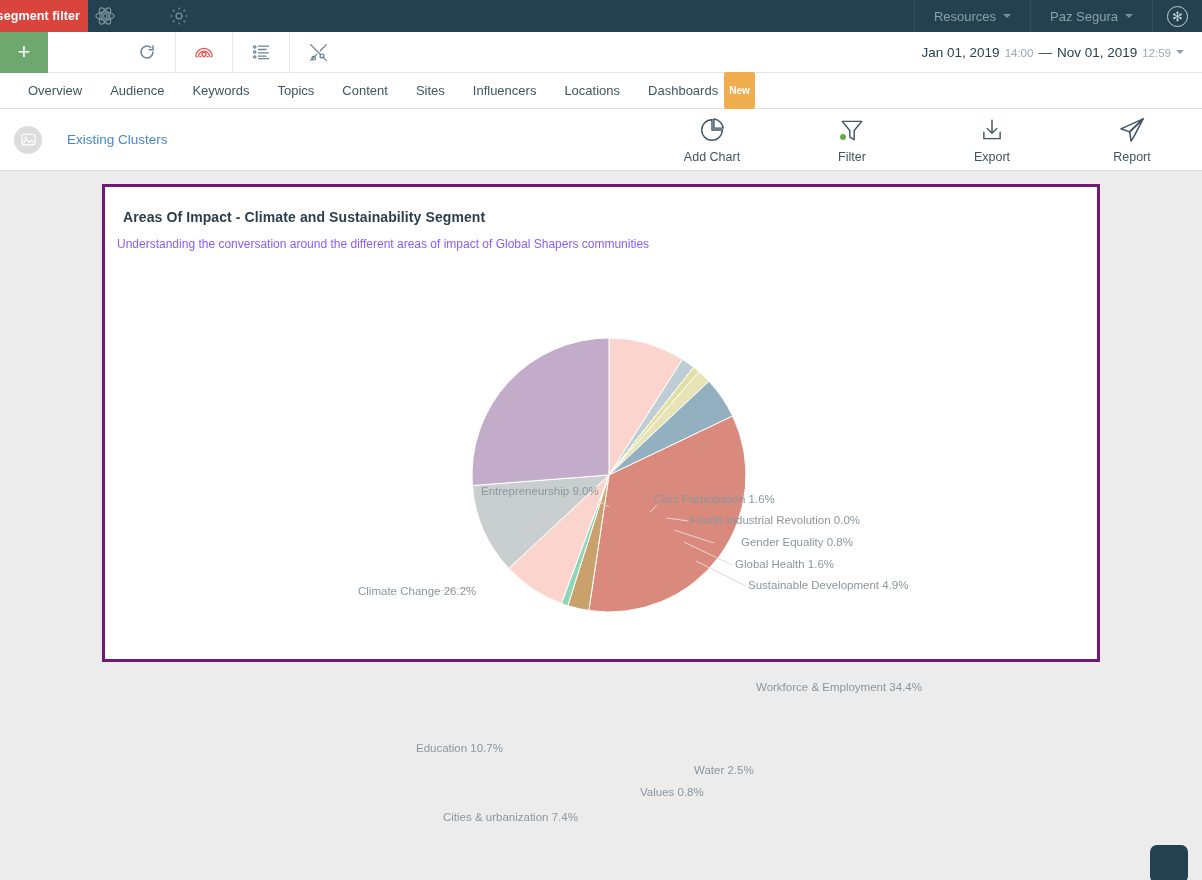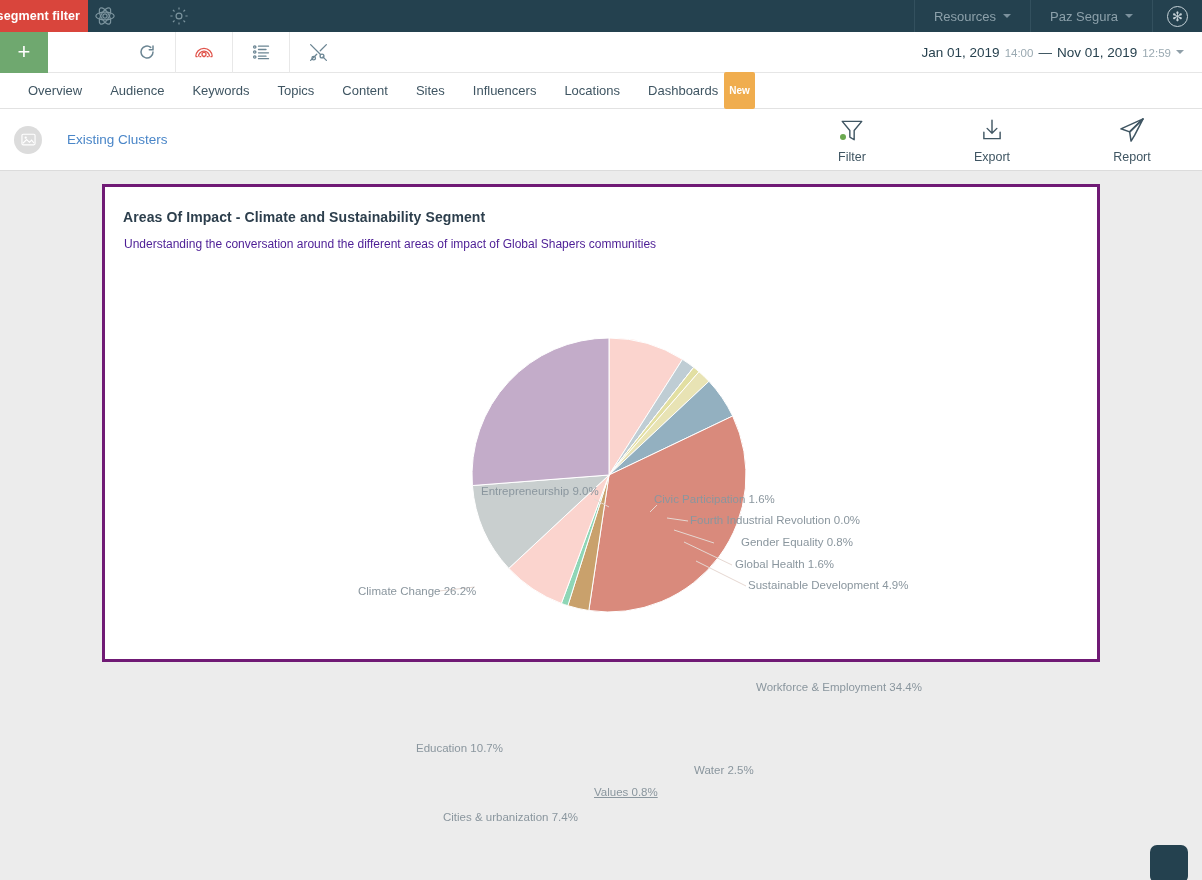--- a/index.html
+++ b/index.html
@@ -147,22 +147,22 @@
     width: 998px; height: 478px;
     background: #fff;
     border: 3px solid #701a75;
     position: relative;
   }
   .card h2 {
     font-size: 14px; font-weight: bold; color: #2c3e4c;
     margin: 22px 0 0 18px; letter-spacing: .1px;
   }
   .card .sub {
-    font-size: 12px; color: #4c1d95;
-    margin: 12px 0 0 19px;
+    font-size: 12px; color: #8b5cf6;
+    margin: 12px 0 0 12px;
   }
   .chartarea { position: absolute; inset: 60px 0 0 0; }
 
   .slice-label {
     position: absolute;
     font-size: 11.5px;
     color: #8a969e;
     white-space: nowrap;
   }
 
@@ -300,20 +300,29 @@
       <svg width="15" height="13" viewBox="0 0 24 20" fill="none" stroke="#ffffff" stroke-width="1.8">
         <rect x="1.5" y="1.5" width="21" height="17" rx="2"></rect>
         <circle cx="7.5" cy="7" r="1.8" fill="#fff" stroke="none"></circle>
         <path d="M3 16l6-6 4.5 4.5L17 11l4 5"></path>
       </svg>
     </span>
     <span class="cluster-txt">Existing Clusters</span>
   </div>
 
   <div class="act-group">
+    <div class="act">
+      <span class="ico">
+        <svg width="28" height="28" viewBox="0 0 24 24" fill="none" stroke="#3f5562" stroke-width="1.2">
+          <path d="M12 3.2A8.8 8.8 0 1 0 20.8 12H12V3.2z"></path>
+          <path d="M13.6 2.6A8.8 8.8 0 0 1 21.6 10.4h-8V2.6z"></path>
+        </svg>
+      </span>
+      <span class="lbl">Add Chart</span>
+    </div>
     <div class="act">
       <span class="ico">
         <svg width="26" height="28" viewBox="0 0 24 24" fill="none" stroke="#3f5562" stroke-width="1.3" stroke-linejoin="round">
           <path d="M3 4h18l-7 8.5V21l-4-2.5v-6L3 4z"></path>
         </svg>
         <span class="greendot"></span>
       </span>
       <span class="lbl">Filter</span>
     </div>
     <div class="act">
@@ -371,21 +380,21 @@
           <path d="M 370 340 L 334 344" stroke="#e6d8d2" stroke-width="1" fill="none"></path>
         </svg>
         <div class="slice-label" style="left: 376px; top: 238px;">Entrepreneurship 9.0%</div>
         <div class="slice-label" style="left: 549px; top: 246px;">Civic Participation 1.6%</div>
         <div class="slice-label" style="left: 585px; top: 267px;">Fourth Industrial Revolution 0.0%</div>
         <div class="slice-label" style="left: 636px; top: 289px;">Gender Equality 0.8%</div>
         <div class="slice-label" style="left: 630px; top: 311px;">Global Health 1.6%</div>
         <div class="slice-label" style="left: 643px; top: 332px;">Sustainable Development 4.9%</div>
         <div class="slice-label" style="left: 651px; top: 434px;">Workforce &amp; Employment 34.4%</div>
         <div class="slice-label" style="left: 589px; top: 517px;">Water 2.5%</div>
-        <div class="slice-label" style="left: 489px; top: 539px; text-decoration: underline;">Values 0.8%</div>
+        <div class="slice-label" style="left: 535px; top: 539px;">Values 0.8%</div>
         <div class="slice-label" style="left: 338px; top: 564px;">Cities &amp; urbanization 7.4%</div>
         <div class="slice-label" style="left: 311px; top: 495px;">Education 10.7%</div>
         <div class="slice-label" style="left: 253px; top: 338px;">Climate Change 26.2%</div>
       </div>
   </div>
 
   <div class="chatwidget">
     
   </div>
 </div>

